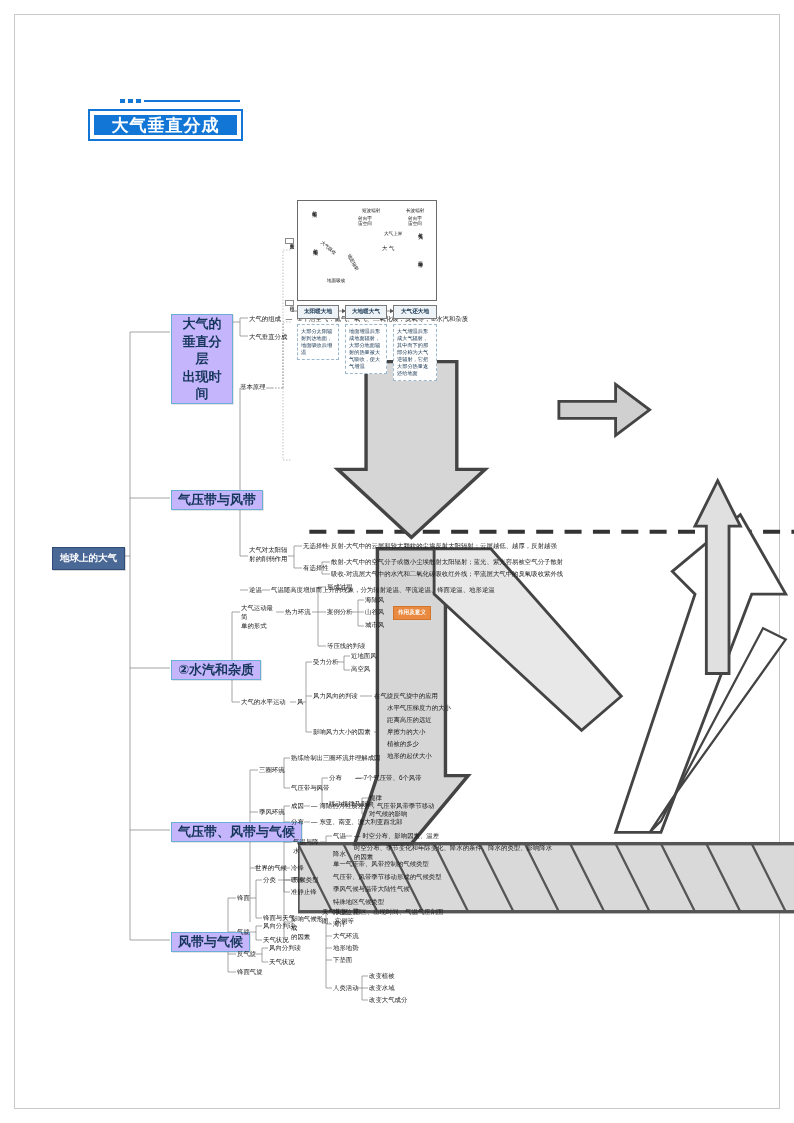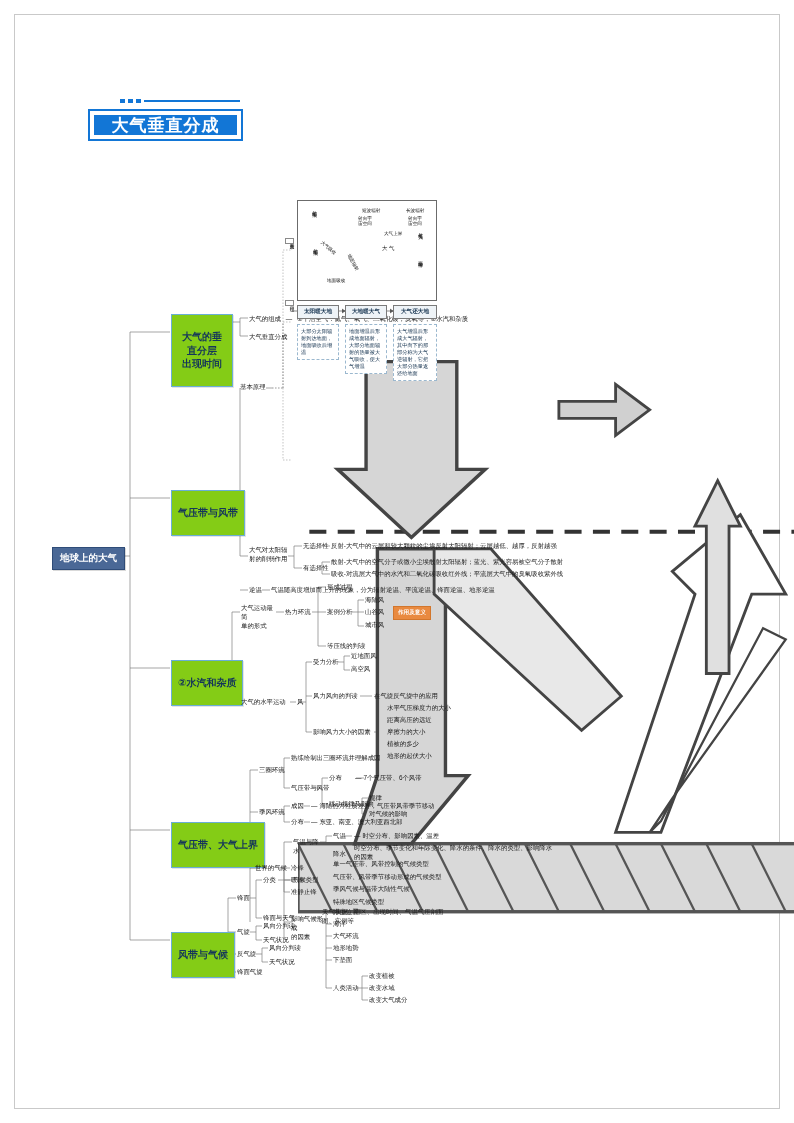--- a/index.html
+++ b/index.html
@@ -45,24 +45,24 @@
   
   .root-node {
     background:#4a6896; color:#ffffff;
     border:1px solid #2f4c78;
     font-size:9.5px; font-weight:bold;
     padding:4px 7px; white-space:nowrap;
     box-shadow:1px 1px 0 rgba(0,0,0,.15);
   }
   
   .l1-node {
-    background:#84cc16; color:#15365a;
+    background:#c4b5fd; color:#15365a;
     border:1px solid #6aaed6;
-    font-size:10px; font-weight:bold;
-    padding:15px 6px; line-height:1.35;
+    font-size:13px; font-weight:bold;
+    padding:0 6px; line-height:1.35;
     box-shadow:1px 1px 0 rgba(0,0,0,.10);
   }
   .l1-node.two-line { text-align:center; }
 
   
   .txt { font-size:6.4px; line-height:1.45; color:#1a1a1a; white-space:nowrap; }
   .txt.wrap { white-space:normal; }
 
   
   .badge {
@@ -441,21 +441,21 @@
   <div class="node txt" style="left:351px; top:514px;">高空风</div>
   <div class="node txt" style="left:313px; top:541px;">风力风向的判读</div>
   <div class="node txt" style="left:374px; top:541px;">在气旋反气旋中的应用</div>
   <div class="node txt" style="left:313px; top:577px;">影响风力大小的因素</div>
   <div class="node txt" style="left:387px; top:553px;">水平气压梯度力的大小</div>
   <div class="node txt" style="left:387px; top:565px;">距离高压的远近</div>
   <div class="node txt" style="left:387px; top:577px;">摩擦力的大小</div>
   <div class="node txt" style="left:387px; top:589px;">植被的多少</div>
   <div class="node txt" style="left:387px; top:601px;">地形的起伏大小</div>
 
-  <div class="node l1-node" style="left:171px; top:672px;">气压带、大气上界</div>
+  <div class="node l1-node" style="left:171px; top:672px;">气压带、风带与气候</div>
 
   <div class="node txt" style="left:259px; top:615px;">三圈环流</div>
   <div class="node txt" style="left:291px; top:603px;">熟练绘制出三圈环流并理解成因</div>
   <div class="node txt" style="left:291px; top:633px;">气压带与风带</div>
   <div class="node txt" style="left:329px; top:623px;">分布</div>
   <div class="node txt" style="left:355px; top:623px;">
     <span style="margin-right:2px;">—</span><span>7个气压带、6个风带</span>
   </div>
   <div class="node txt" style="left:329px; top:649px;">移动规律及影响</div>
   <div class="node txt" style="left:369px; top:643px;">规律</div>

